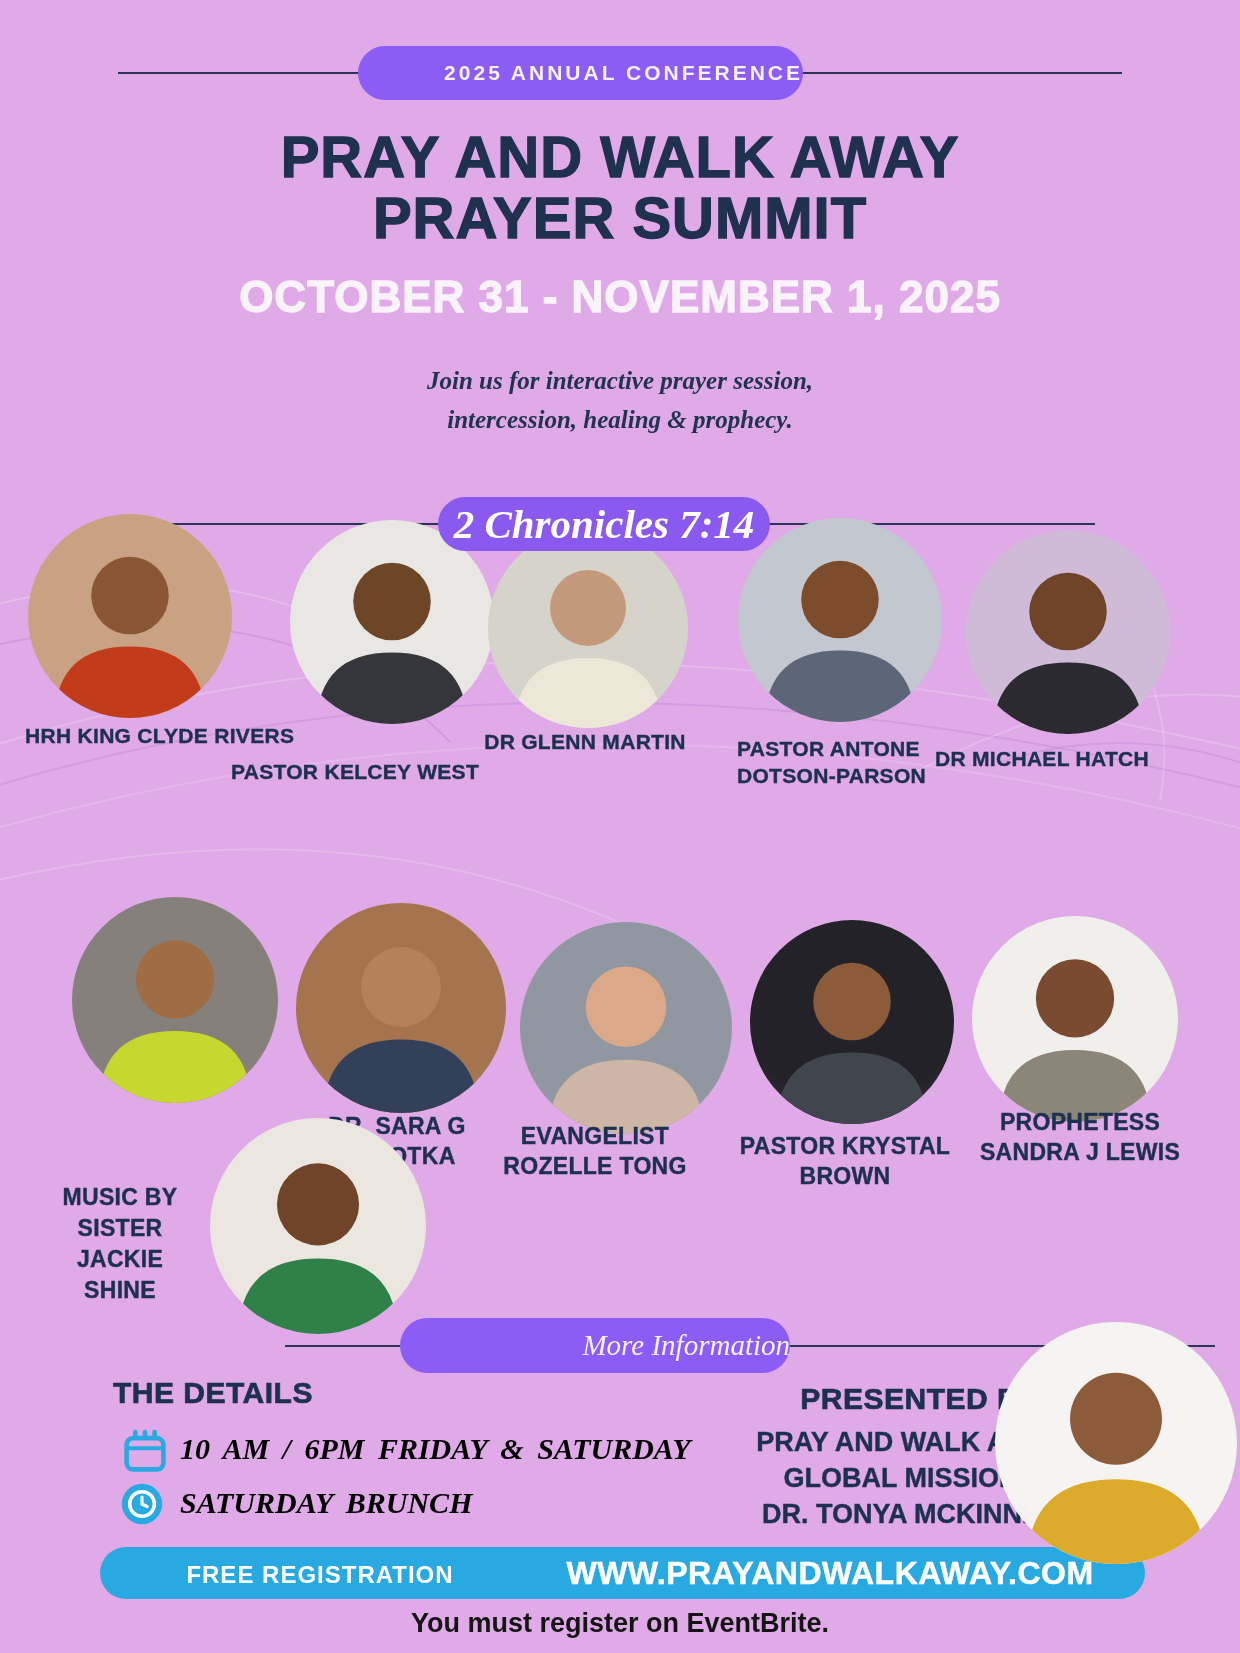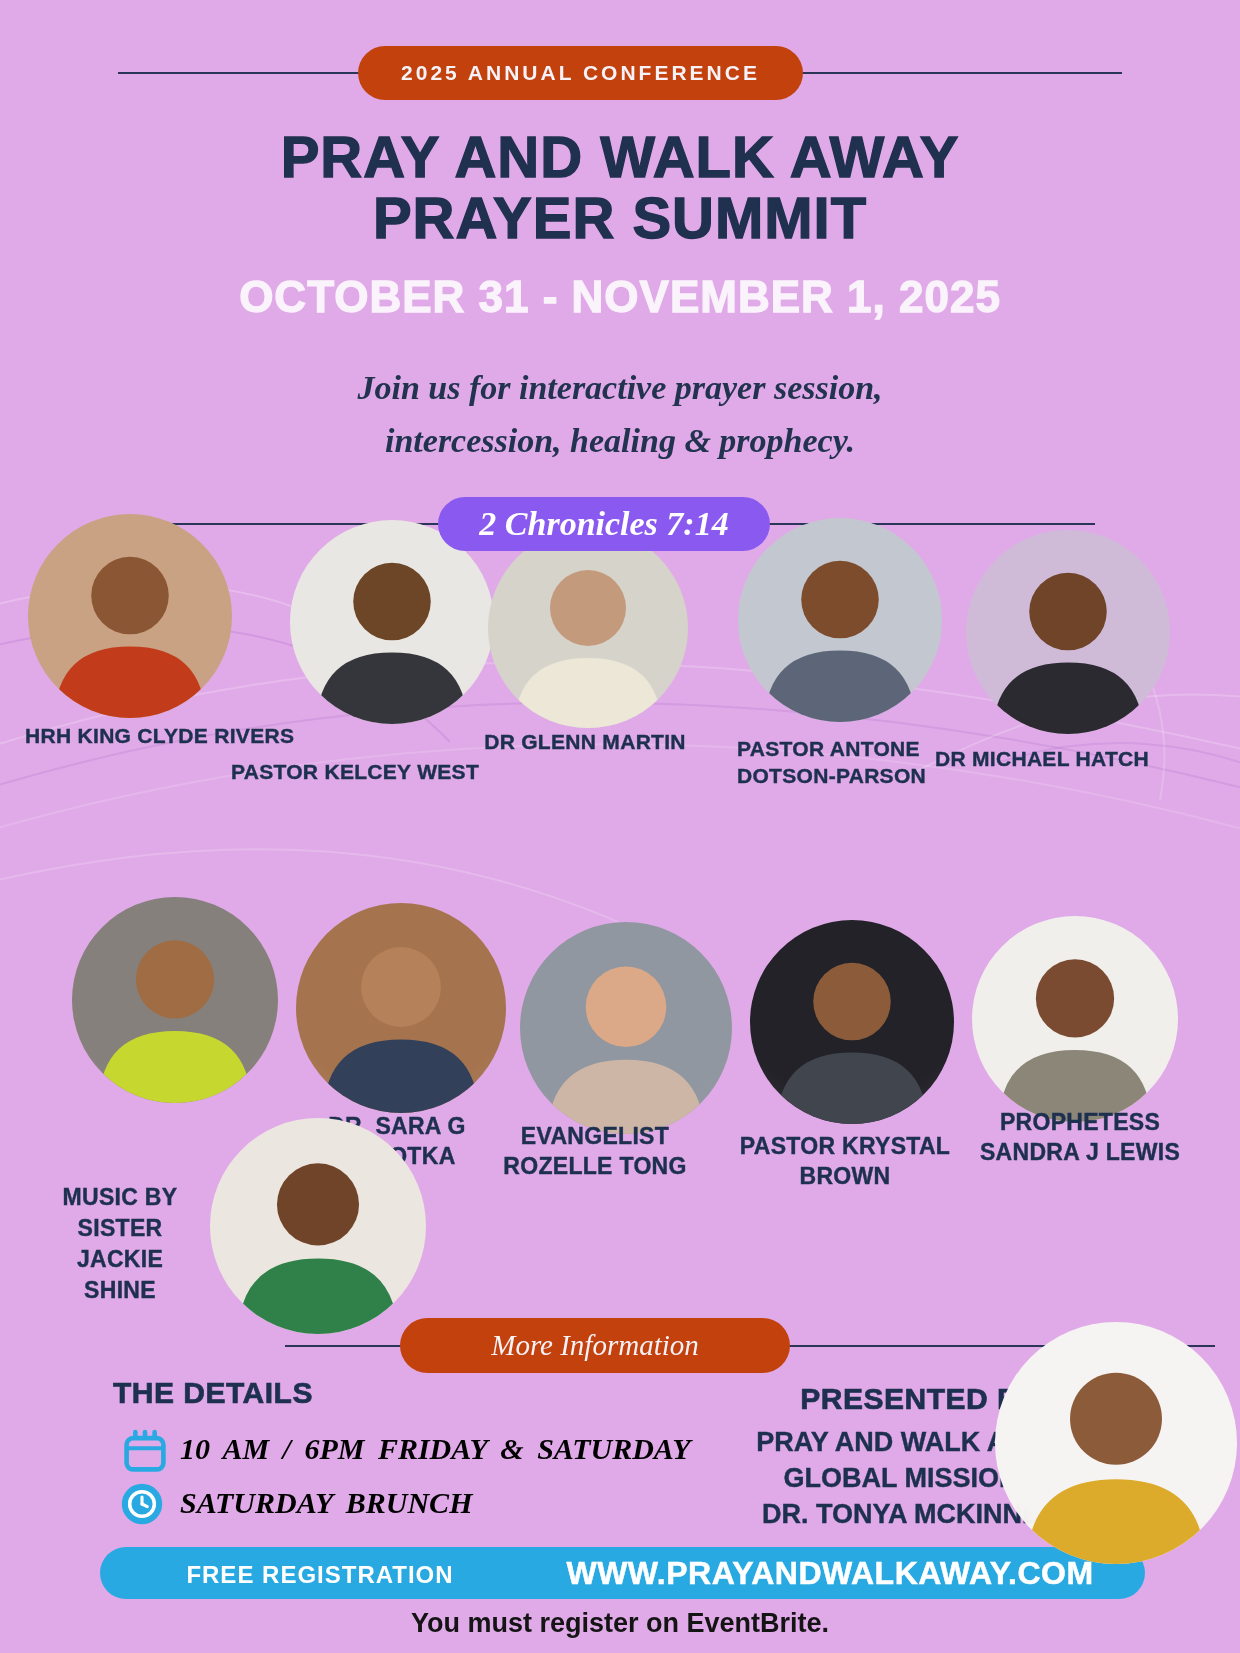--- a/index.html
+++ b/index.html
@@ -4,28 +4,28 @@
 <style>
   html,body{margin:0;padding:0;}
   .flyer{
     position:relative;width:1240px;height:1653px;overflow:hidden;
     background:#e0aae8;
     font-family:"Liberation Sans",sans-serif;
   }
   .abs{position:absolute;}
   .rule{position:absolute;height:2px;background:#2a3558;}
   .pill{position:absolute;display:flex;align-items:center;justify-content:center;border-radius:30px;}
-  .pill-dark{background:#c2410c;color:#f6f2f7;}
+  .pill-dark{background:#8b5cf6;color:#f6f2f7;justify-content:flex-end;}
   .pill-purple{background:#8a5af0;color:#ffffff;}
   .heavy{font-weight:bold;color:#20304f;}
   .stroke{-webkit-text-stroke:1.3px currentColor;}
   .title{font-size:58px;line-height:1.06;letter-spacing:1px;text-align:center;}
   .date{font-size:44px;letter-spacing:1px;color:#faf3fb;text-align:center;}
   .serifit{font-family:"Liberation Serif",serif;font-style:italic;}
-  .subtitle{font-size:34px;font-weight:bold;color:#22334f;text-align:center;line-height:1.55;}
+  .subtitle{font-size:25px;font-weight:bold;color:#22334f;text-align:center;line-height:1.55;}
   .name{font-weight:bold;color:#1e3050;font-size:21px;letter-spacing:.3px;line-height:1.3;text-align:center;-webkit-text-stroke:.4px currentColor;}
   .name2{font-size:23px;}
   .circle{position:absolute;border-radius:50%;overflow:hidden;}
   .circle svg{display:block;}
   .sec-head{font-weight:bold;color:#1e3050;font-size:30px;letter-spacing:.5px;-webkit-text-stroke:.7px currentColor;}
   .detail-text{font-family:"Liberation Serif",serif;font-style:italic;font-weight:bold;color:#000000;font-size:30px;word-spacing:6px;}
   .bar{position:absolute;background:#29a9e2;border-radius:27px;z-index:1;}
   .bar-label{position:absolute;color:#ffffff;font-weight:bold;text-align:center;z-index:2;}
   .note{position:absolute;width:100%;text-align:center;font-weight:bold;color:#141414;font-size:27px;}
   .swirls{position:absolute;inset:0;pointer-events:none;}
@@ -59,21 +59,21 @@
 
   <div class="abs heavy stroke date" style="left:0;top:272px;width:1240px;">OCTOBER 31 - NOVEMBER 1, 2025</div>
 
   <div class="abs serifit subtitle" style="left:0;top:362px;width:1240px;">
     <div>Join us for interactive prayer session,</div>
     <div>intercession, healing &amp; prophecy.</div>
   </div>
 
   <div class="rule" style="left:145px;top:523px;width:950px;"></div>
   <div class="pill pill-purple" style="left:438px;top:497px;width:332px;height:54px;z-index:2;">
-    <span class="serifit" style="font-size:34px;font-weight:bold;">2 Chronicles 7:14</span>
+    <span class="serifit" style="font-size:41px;font-weight:bold;">2 Chronicles 7:14</span>
   </div>
 
   <div class="circle" style="left: 28px; top: 514px; width: 204px; height: 204px; background: radial-gradient(circle at 50% 30%, rgb(201, 161, 131) 68%, rgba(201, 161, 131, 0.867) 100%);">
       <svg viewBox="0 0 100 100" width="100%" height="100%" preserveAspectRatio="none">
         <circle class="head" cx="50" cy="40" r="19" fill="#8a5633"></circle>
         <path class="body" d="M13 102 Q13 65 50 65 Q87 65 87 102 Z" fill="#c23c1c"></path>
       </svg>
     </div>
   <div class="circle" style="left: 290px; top: 520px; width: 204px; height: 204px; background: radial-gradient(circle at 50% 30%, rgb(233, 231, 227) 68%, rgba(233, 231, 227, 0.867) 100%);">
       <svg viewBox="0 0 100 100" width="100%" height="100%" preserveAspectRatio="none">

